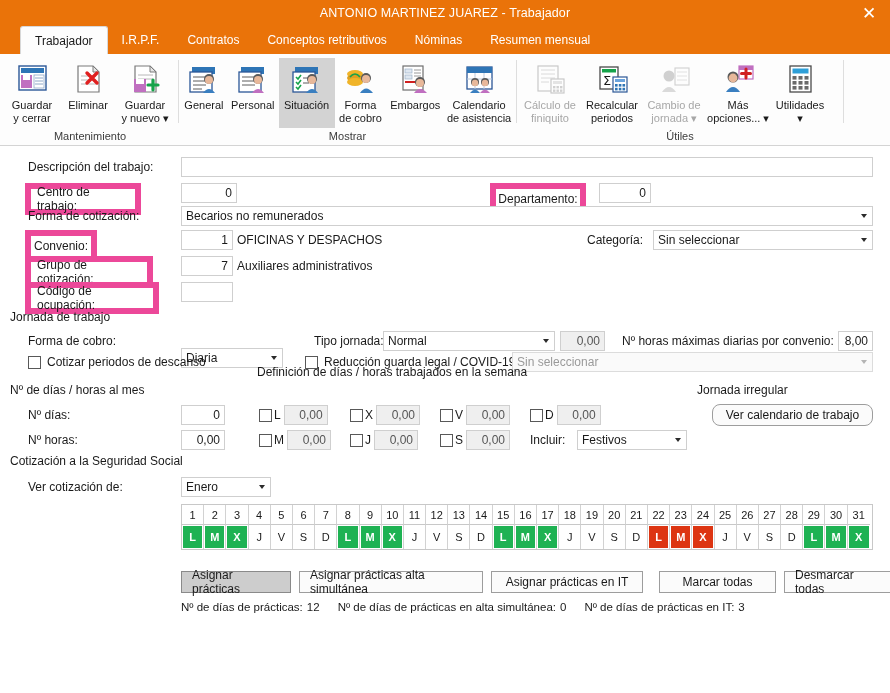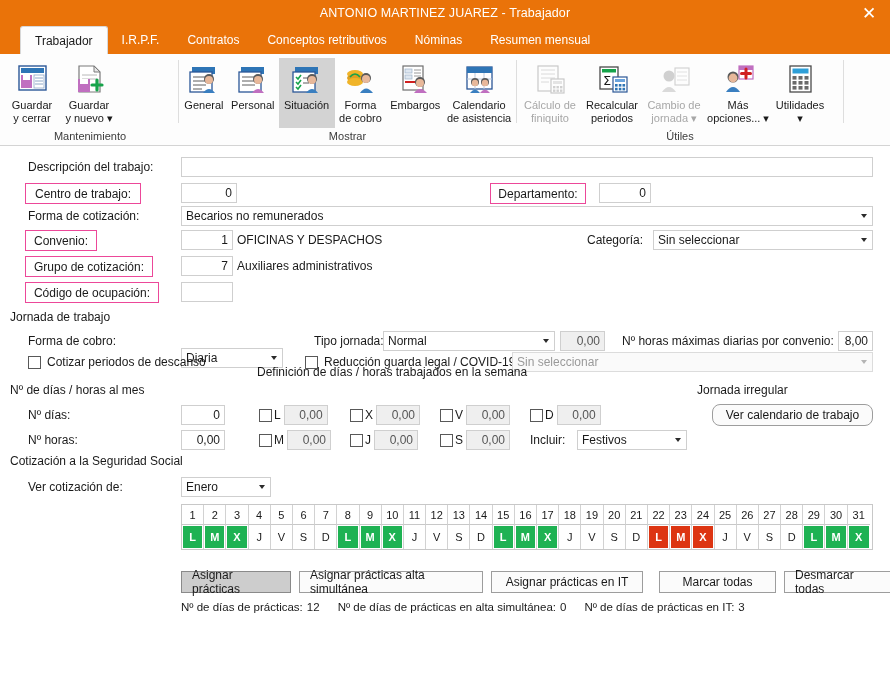--- a/index.html
+++ b/index.html
@@ -115,23 +115,23 @@
     padding: 0 4px;
     color: #1a1a1a;
     display: flex; align-items: center;
     font-family: "Liberation Sans", sans-serif;
   }
   .txtbox.num { justify-content: flex-end; }
   .txtbox.readonly { background: #efefef; color: #555; }
   .txtbox.readonly.num { justify-content: flex-end; }
 
   .btnbox {
-    border: 1px solid #ec4899;
+    border: 6px solid #ec4899;
     background: #ffffff;
-    height: 21px;
+    height: 32px;
     font-size: 12px;
     display: flex; align-items: center; justify-content: center;
     padding: 0 6px;
     cursor: pointer;
     color: #1a1a1a;
   }
 
   .combo {
     border: 1px solid #cfcfcf;
     background: #ffffff;
@@ -240,20 +240,33 @@
             <rect x="18" y="12" width="10" height="13" fill="#fff" stroke="#8fa8c8" stroke-width="0.8"></rect>
             <line x1="19" y1="15" x2="27" y2="15" stroke="#8fa8c8"></line>
             <line x1="19" y1="18" x2="27" y2="18" stroke="#8fa8c8"></line>
             <line x1="19" y1="21" x2="27" y2="21" stroke="#8fa8c8"></line>
           </svg>
         </div>
         <div class="lbl" style="white-space:pre-line">Guardar
 y cerrar</div>
       </div>
 
+      <div class="rbtn" style="width:56px">
+        <div class="icon">
+          <svg width="33" height="33" viewBox="0 0 33 33">
+            <path d="M6 3 H21 L27 9 V29 H6 Z" fill="#fff" stroke="#7a7a7a" stroke-width="1.2"></path>
+            <path d="M21 3 L21 9 L27 9 Z" fill="#e6e6e6" stroke="#7a7a7a" stroke-width="1"></path>
+            <line x1="9" y1="13" x2="24" y2="13" stroke="#b8b8b8"></line>
+            <line x1="9" y1="17" x2="24" y2="17" stroke="#b8b8b8"></line>
+            <line x1="9" y1="21" x2="24" y2="21" stroke="#b8b8b8"></line>
+            <path d="M15 10 L25 20 M25 10 L15 20" stroke="#e02020" stroke-width="3.4" stroke-linecap="round"></path>
+          </svg>
+        </div>
+        <div class="lbl" style="white-space:pre-line">Eliminar</div>
+      </div>
 
       <div class="rbtn" style="width:58px">
         <div class="icon">
           <svg width="33" height="33" viewBox="0 0 33 33">
             <path d="M6 3 H21 L27 9 V29 H6 Z" fill="#fff" stroke="#7a7a7a" stroke-width="1.2"></path>
             <path d="M21 3 L21 9 L27 9 Z" fill="#e6e6e6" stroke="#7a7a7a" stroke-width="1"></path>
             <line x1="9" y1="12" x2="24" y2="12" stroke="#b8b8b8"></line>
             <line x1="9" y1="16" x2="24" y2="16" stroke="#b8b8b8"></line>
             <rect x="5" y="16" width="12" height="13" fill="#c06fc0"></rect>
             <rect x="7" y="16" width="8" height="5" fill="#fff"></rect>

